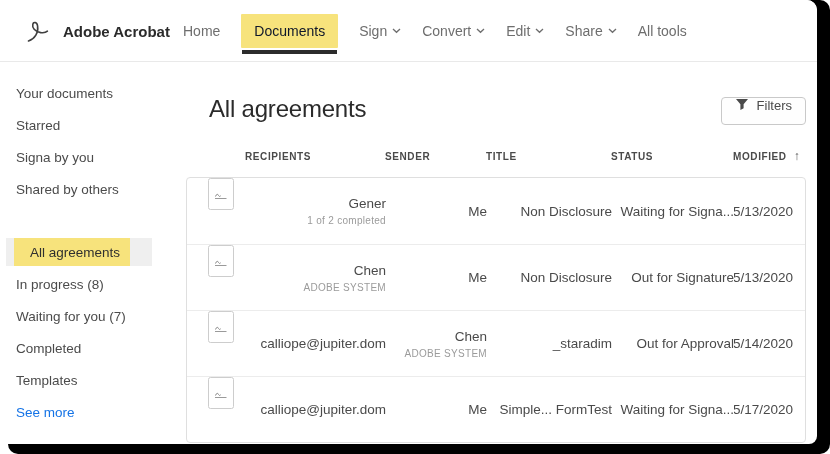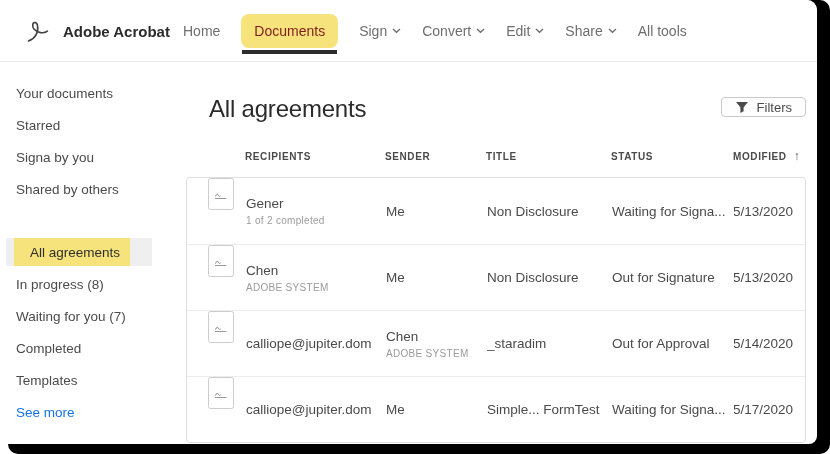--- a/index.html
+++ b/index.html
@@ -13,48 +13,48 @@
   .shadow{position:absolute;left:8px;top:0;right:0;bottom:0;background:#000;border-radius:10px;}
   .app{position:absolute;left:0;top:0;width:817px;height:444px;background:#fff;
        border-radius:0 10px 8px 3px;overflow:hidden;}
 
   
   .topbar{position:relative;height:62px;border-bottom:1px solid #E9E9E9;background:#fff;}
   .brand{position:absolute;left:24px;top:0;height:62px;display:flex;align-items:center;gap:11px;}
   .brand-name{font-size:15px;font-weight:bold;color:#2B2B2B;}
   .nav{position:absolute;left:183px;top:0;height:62px;display:flex;align-items:center;gap:21px;}
   .nav-item{display:flex;align-items:center;gap:5px;font-size:14px;color:#6E6E6E;cursor:pointer;white-space:nowrap;}
-  .nav-item.chip{position:relative;background:var(--highlight-yellow);color:#7f1d1d;padding:9px 13px;border-radius:8px;}
+  .nav-item.chip{position:relative;background:var(--highlight-yellow);color:#0f172a;padding:9px 13px;border-radius:1px;}
   .nav-item.chip::after{content:"";position:absolute;left:1px;right:1px;bottom:-6px;height:4px;background:var(--accent-dark);}
 
   
   .content{display:flex;height:381px;}
   .sidebar{width:186px;padding-top:15px;flex:none;}
   .sb-item{height:32px;display:flex;align-items:center;padding-left:16px;font-size:13.5px;color:#4B4B4B;cursor:pointer;white-space:nowrap;}
   .sb-group2{margin-top:31px;}
   .sb-selected-slot{height:32px;display:flex;align-items:center;}
   .sb-selected{position:relative;height:28px;width:146px;margin-left:6px;background:#EFEFEF;display:flex;align-items:center;cursor:pointer;}
   .sb-selected .yellow{position:absolute;left:8px;top:0;bottom:0;width:116px;background:var(--highlight-yellow);}
   .sb-selected .lbl{position:relative;padding-left:24px;font-size:13.5px;color:#2F2F2F;}
   .sb-see-more{color:var(--link-blue);}
 
   .main{position:relative;flex:1;}
   .page-title{position:absolute;left:23px;top:33px;font-size:24px;font-weight:400;color:#2B2B2B;letter-spacing:-0.2px;}
-  .filters-btn{position:absolute;right:11px;top:35px;height:20px;display:flex;align-items:center;gap:8px;
+  .filters-btn{position:absolute;right:11px;top:35px;height:28px;display:flex;gap:8px;
                padding:0 13px;background:#FEFEFE;border:1px solid #C9C9C9;border-radius:4px;cursor:pointer;}
   .filters-btn span{font-size:13px;color:#4A4A4A;}
 
   
   .tgrid{display:grid;grid-template-columns:59px 140px 101px 125px 122px 1fr;}
   .thead{position:absolute;left:0;top:87px;width:620px;}
   .th{font-size:10px;font-weight:bold;letter-spacing:0.6px;color:#4A4A4A;display:flex;align-items:center;cursor:pointer;}
   .th.sorted{justify-content:flex-end;padding-right:12px;gap:7px;}
   .th .arrow{font-size:12px;font-weight:normal;color:#555;}
   .card{position:absolute;left:0;top:115px;width:620px;background:#fff;border:1px solid #DFDFDF;border-radius:4px;}
-  .t-row{height:66px;cursor:pointer;}
+  .t-row{height:66px;cursor:pointer;text-align:right;}
   .t-row + .t-row{border-top:1px solid #ECECEC;}
   .cell{display:flex;flex-direction:column;justify-content:center;overflow:hidden;}
   .cell-main{font-size:13.5px;color:#4A4A4A;white-space:nowrap;overflow:hidden;text-overflow:ellipsis;}
   .cell-sub{font-size:10px;color:#9B9B9B;margin-top:4px;letter-spacing:0.3px;white-space:nowrap;}
   .cell-sub:empty{display:none;}
   .cell.right{align-items:flex-end;padding-right:12px;}
   .icon-cell{display:flex;align-items:center;justify-content:flex-start;padding-left:9px;}
 </style>
 </head>
 <body>

